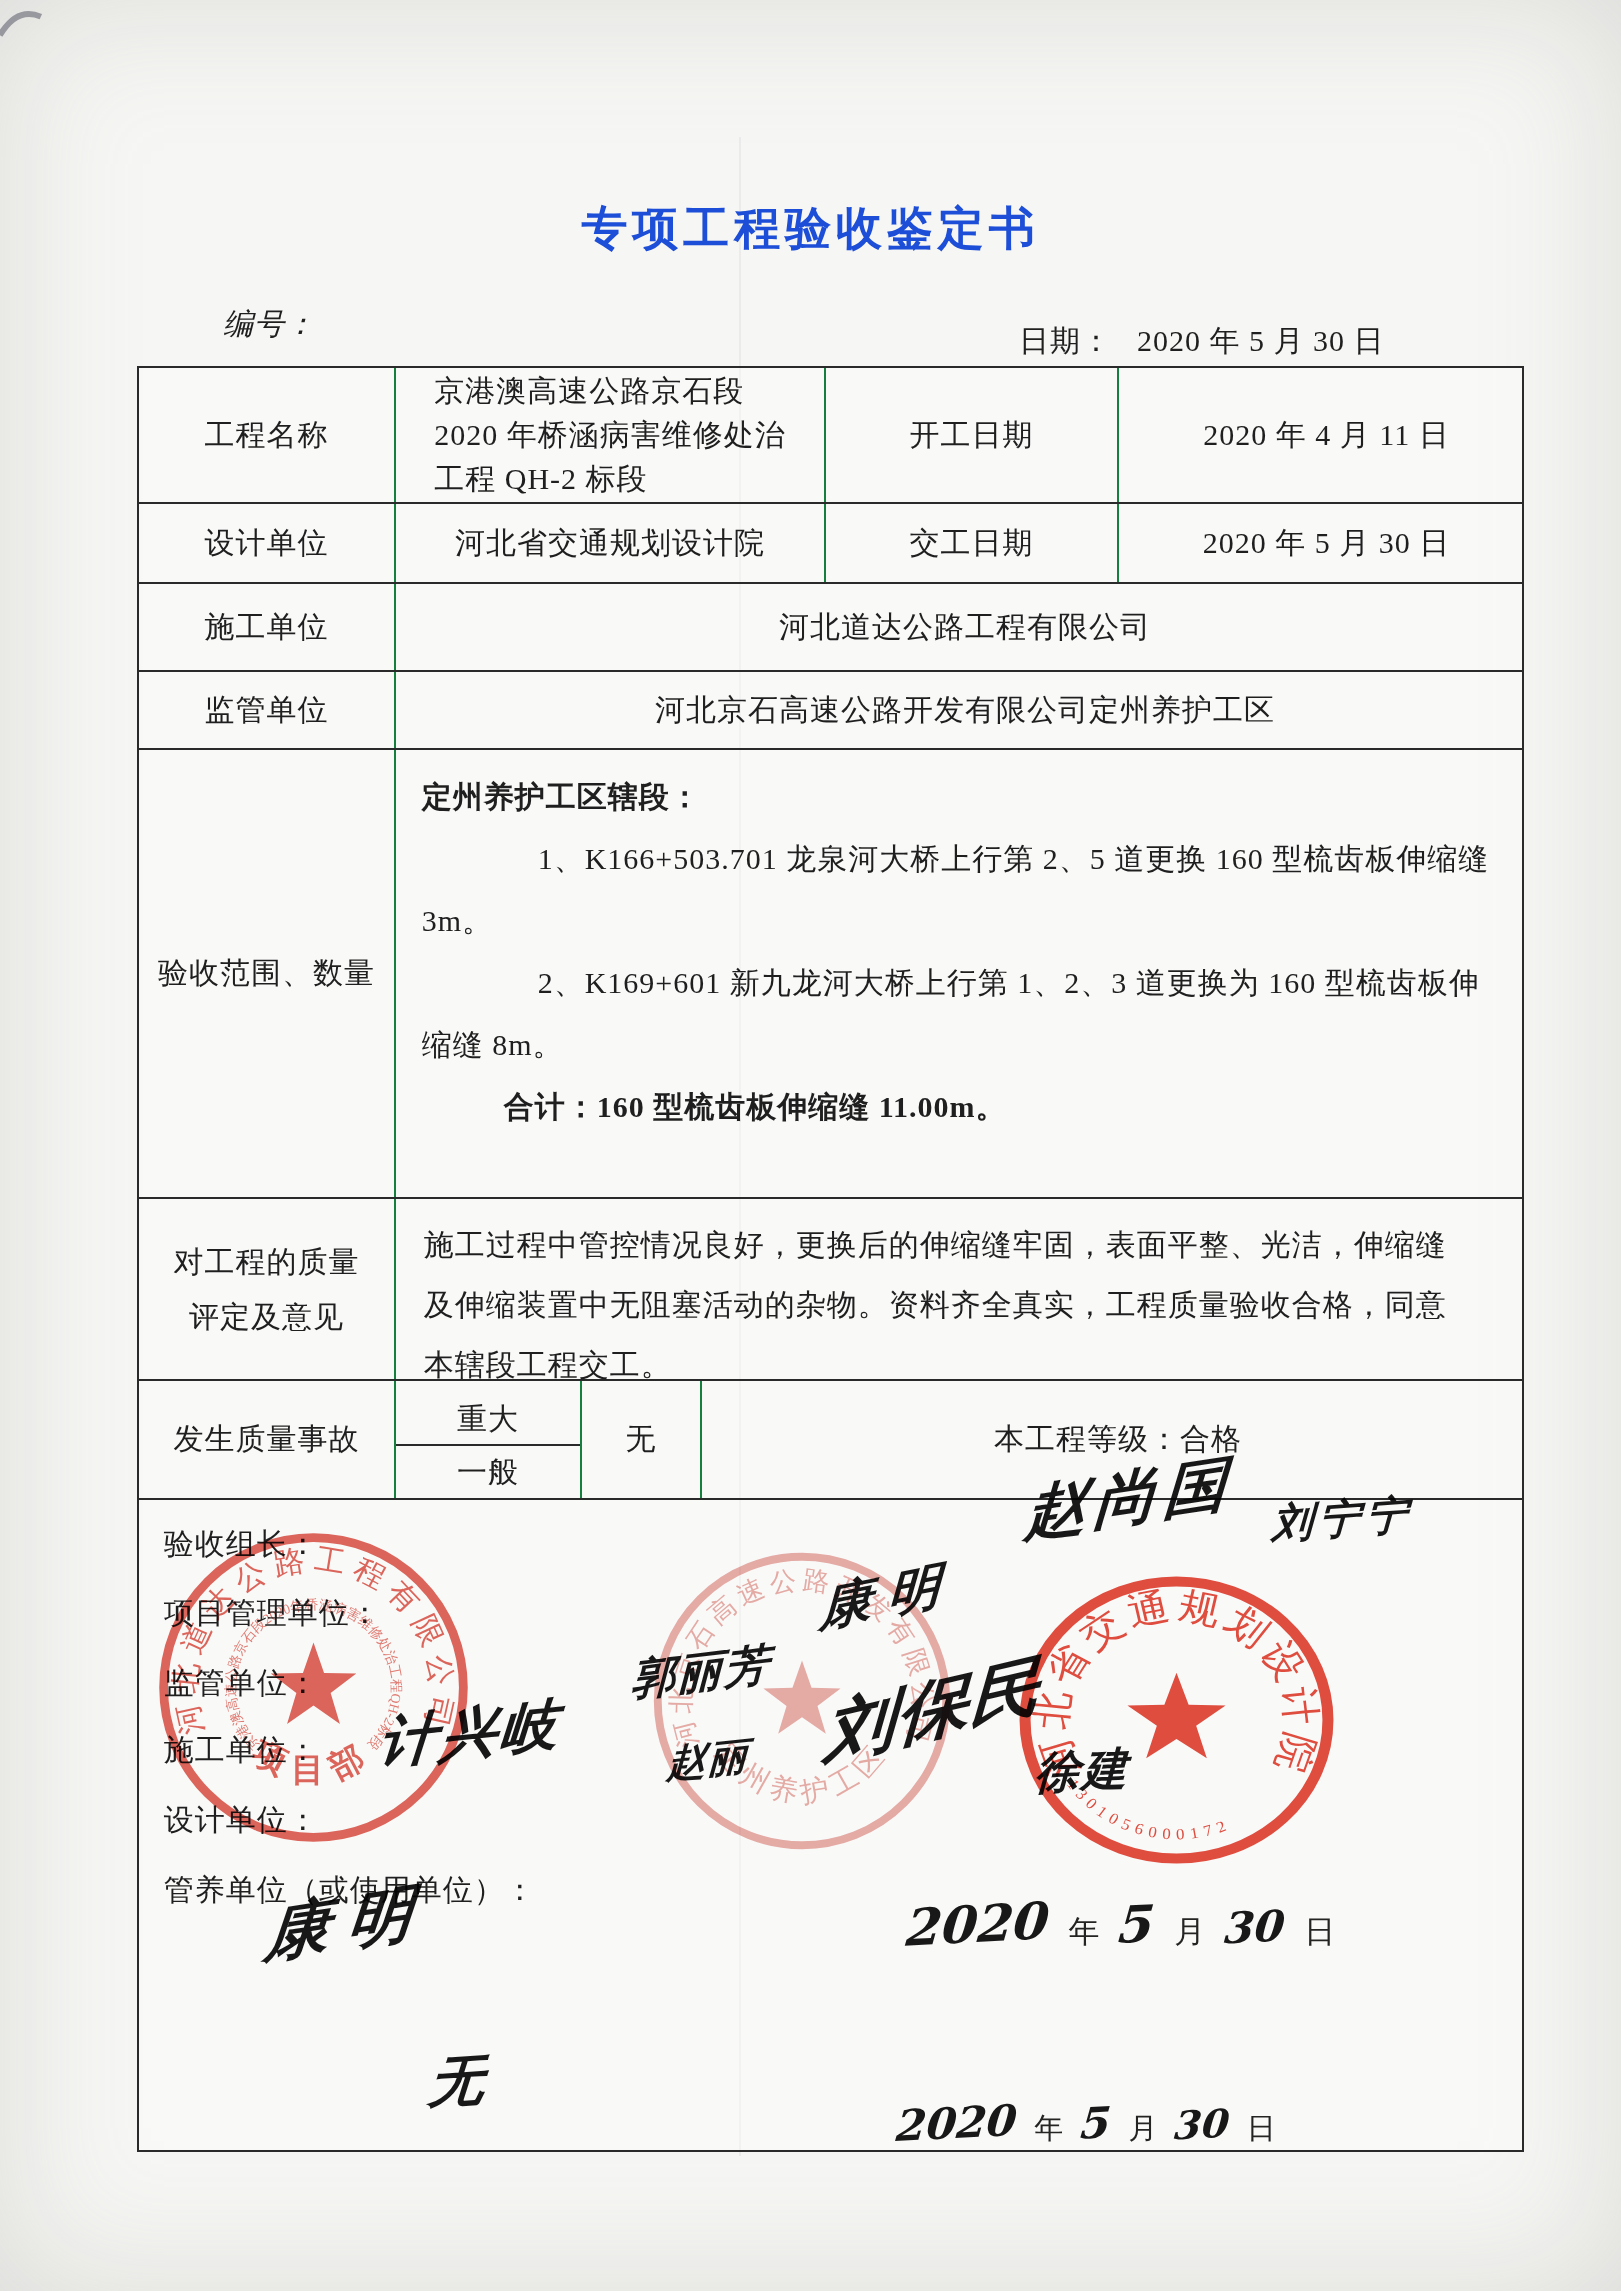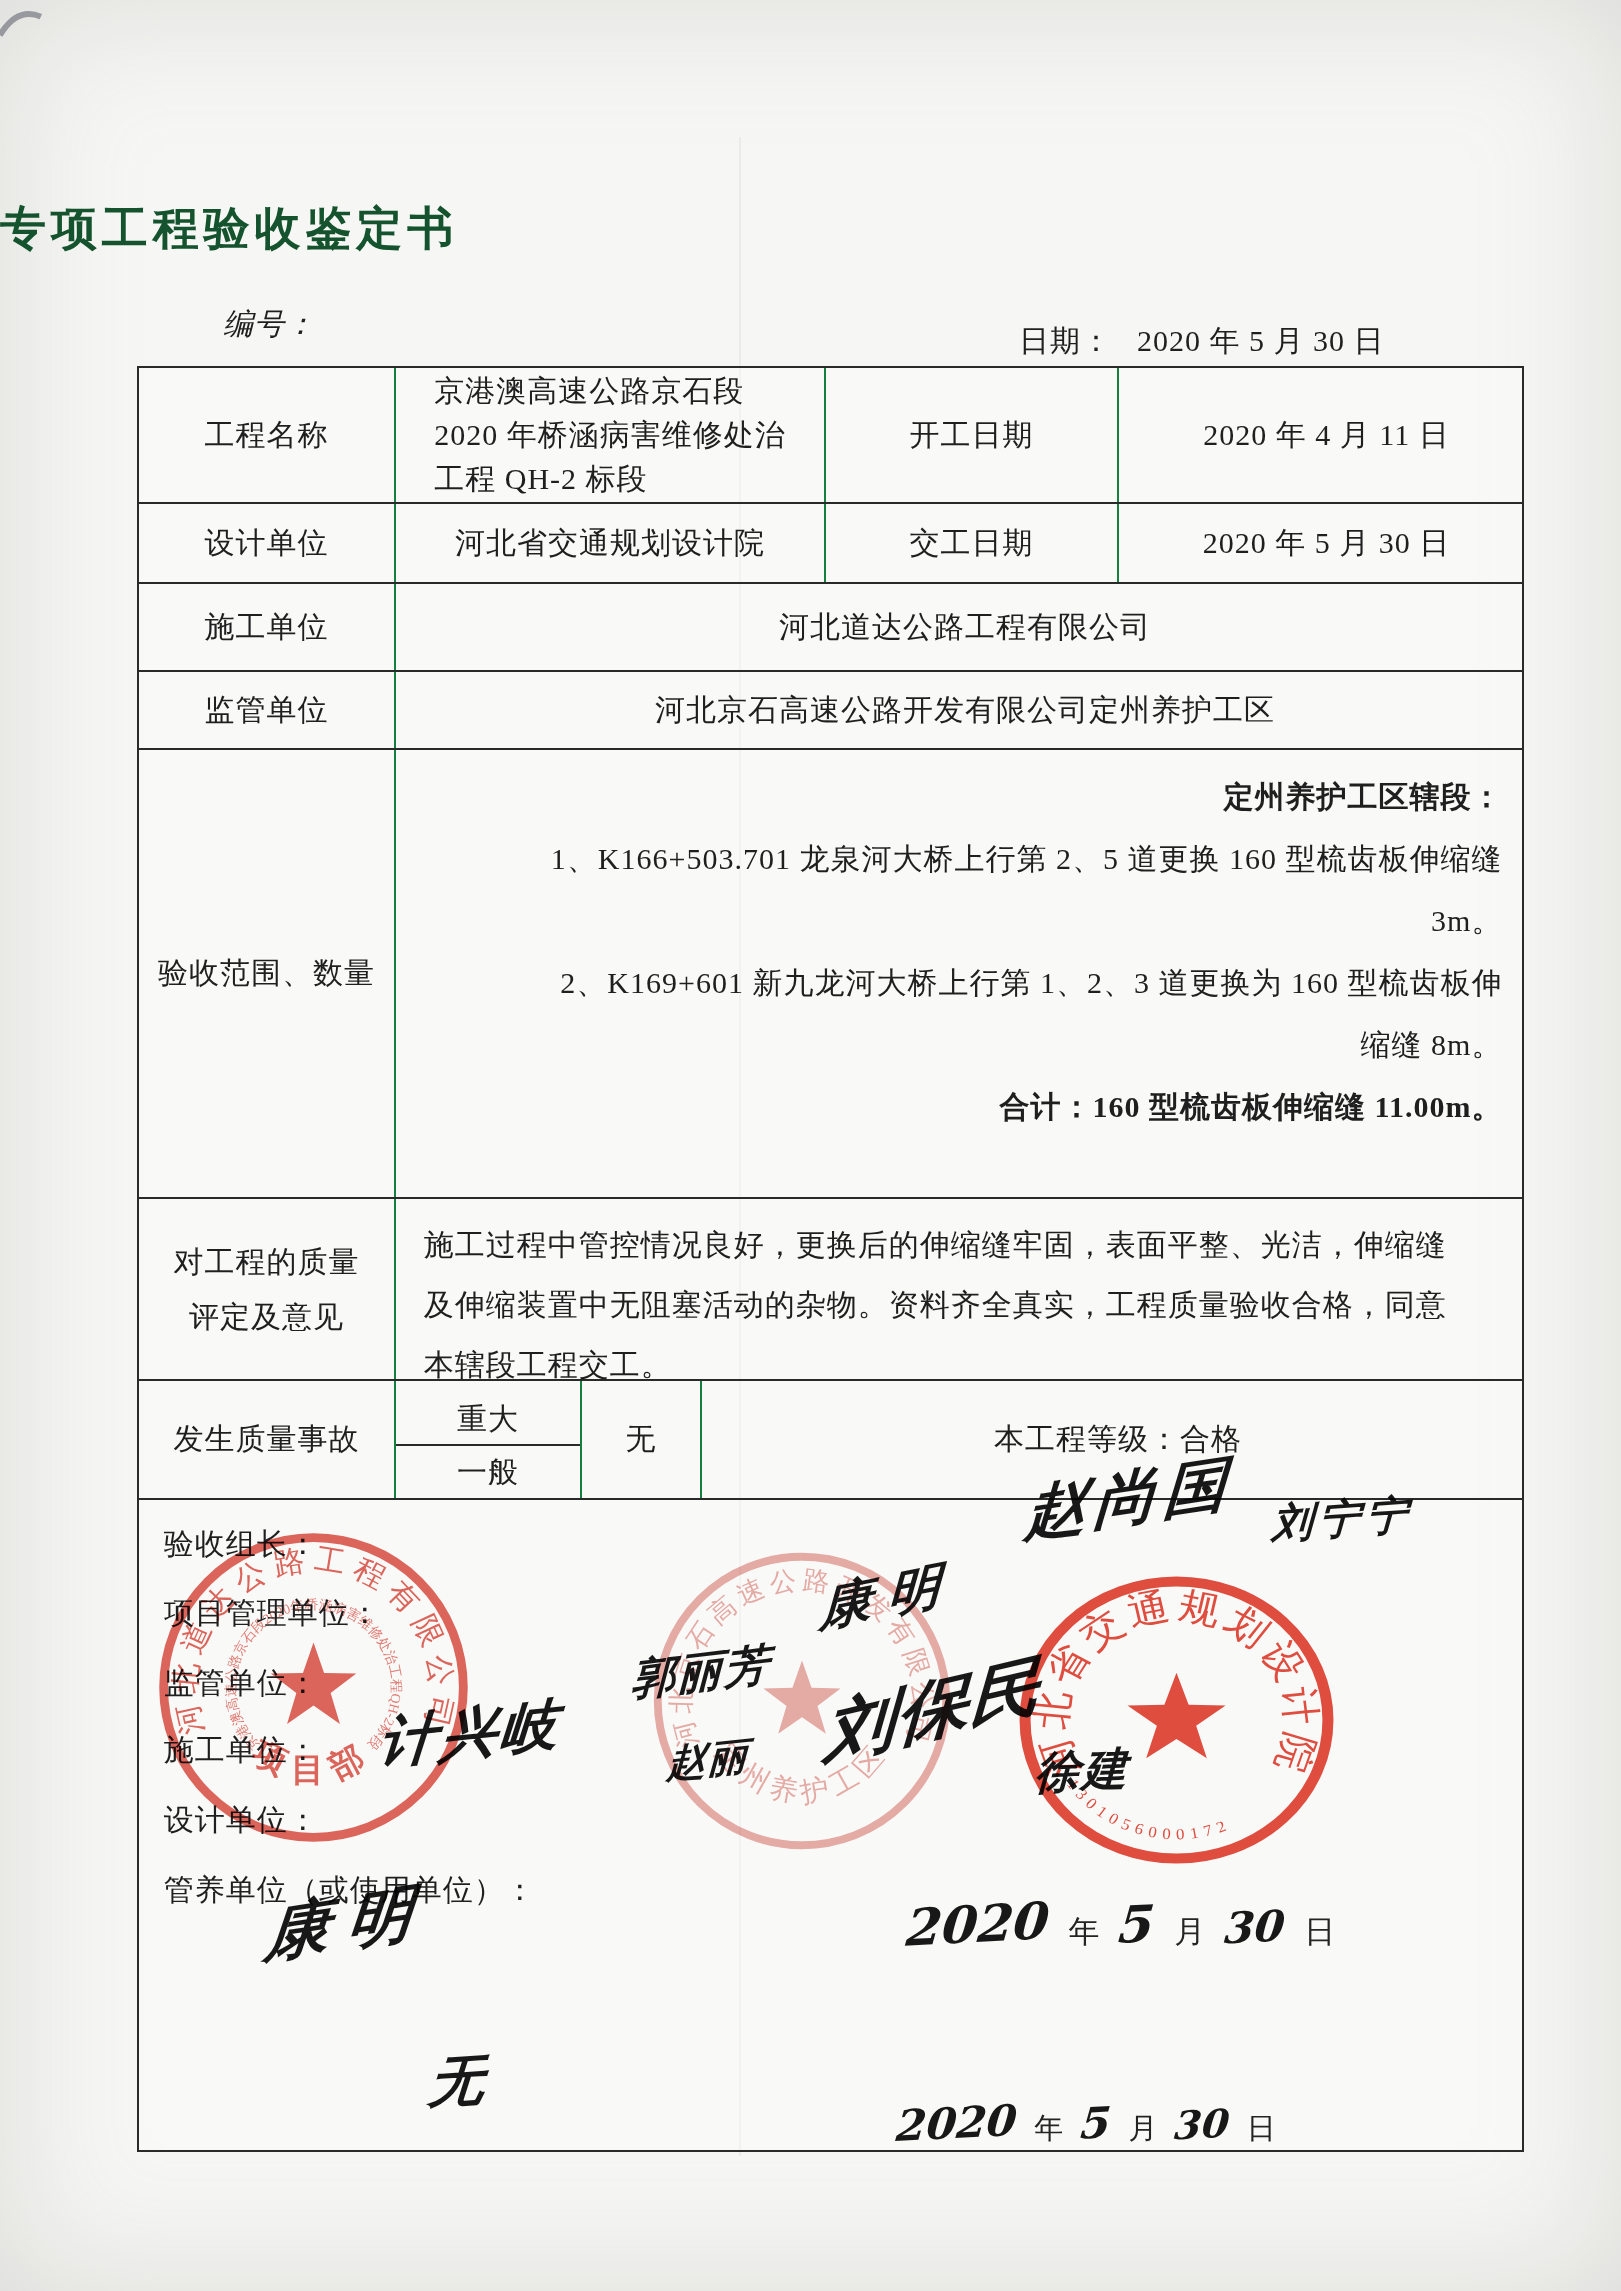--- a/index.html
+++ b/index.html
@@ -5,22 +5,22 @@
   html,body{margin:0;padding:0;background:#d8d8d6;}
   .page{
     position:relative;width:1621px;height:2292px;margin:0 auto;
     background:#f6f6f4;overflow:hidden;color:#1f1f1f;
     font-family:"Liberation Serif","DejaVu Serif",serif;
     box-shadow:inset 0 0 137px rgba(150,150,145,0.28);
   }
   .abs{position:absolute;}
   .printed{font-size:30px;letter-spacing:1px;}
   .title{
-    position:absolute;left:0;top:198px;width:100%;text-align:left;
-    font-size:46px;font-weight:bold;letter-spacing:4.9px;color:#14532d;
+    position:absolute;left:0;top:198px;width:100%;text-align:center;
+    font-size:46px;font-weight:bold;letter-spacing:4.9px;color:#1d4ed8;
   }
   
   .doc-table{
     position:absolute;left:137px;top:366px;width:1387px;height:1786px;
     border:2.9px solid #2a2a2a;box-sizing:border-box;display:flex;flex-direction:column;
     background:rgba(255,255,255,0.35);
   }
   .row{display:flex;border-bottom:2px solid #2a2a2a;box-sizing:border-box;flex:0 0 auto;}
   .row:last-child{border-bottom:none;}
   .row.thick{border-bottom-width:2.9px;}
@@ -28,21 +28,21 @@
     border-right:2px solid #15803d;box-sizing:border-box;
     display:flex;align-items:center;justify-content:center;text-align:center;
     font-size:30px;letter-spacing:1px;
   }
   .cell:last-child{border-right:none;}
   .c1{width:257px;flex:0 0 257px;}
   .grow{flex:1 1 auto;margin-left:12px;}
   .project-lines{text-align:left;line-height:44px;}
   .lbl2line{line-height:55px;}
   
-  .scope-cell{display:block;text-align:right;padding:15.7px 19.6px 0 13.7px;}
+  .scope-cell{display:block;text-align:left;padding:15.7px 19.6px 0 13.7px;}
   .scope-line{line-height:62px;height:62px;white-space:nowrap;}
   .ind{padding-left:116px;}
   .tot{padding-left:82px;font-weight:bold;}
   .bold{font-weight:bold;}
   
   .quality-cell{display:block;text-align:left;padding:15.7px 13.7px 0 15.7px;}
   .q-line{line-height:60px;}
   
   .stack{flex-direction:column;padding:0;align-items:stretch;}
   .stack .half{flex:1 1 50%;display:flex;align-items:center;justify-content:center;}

